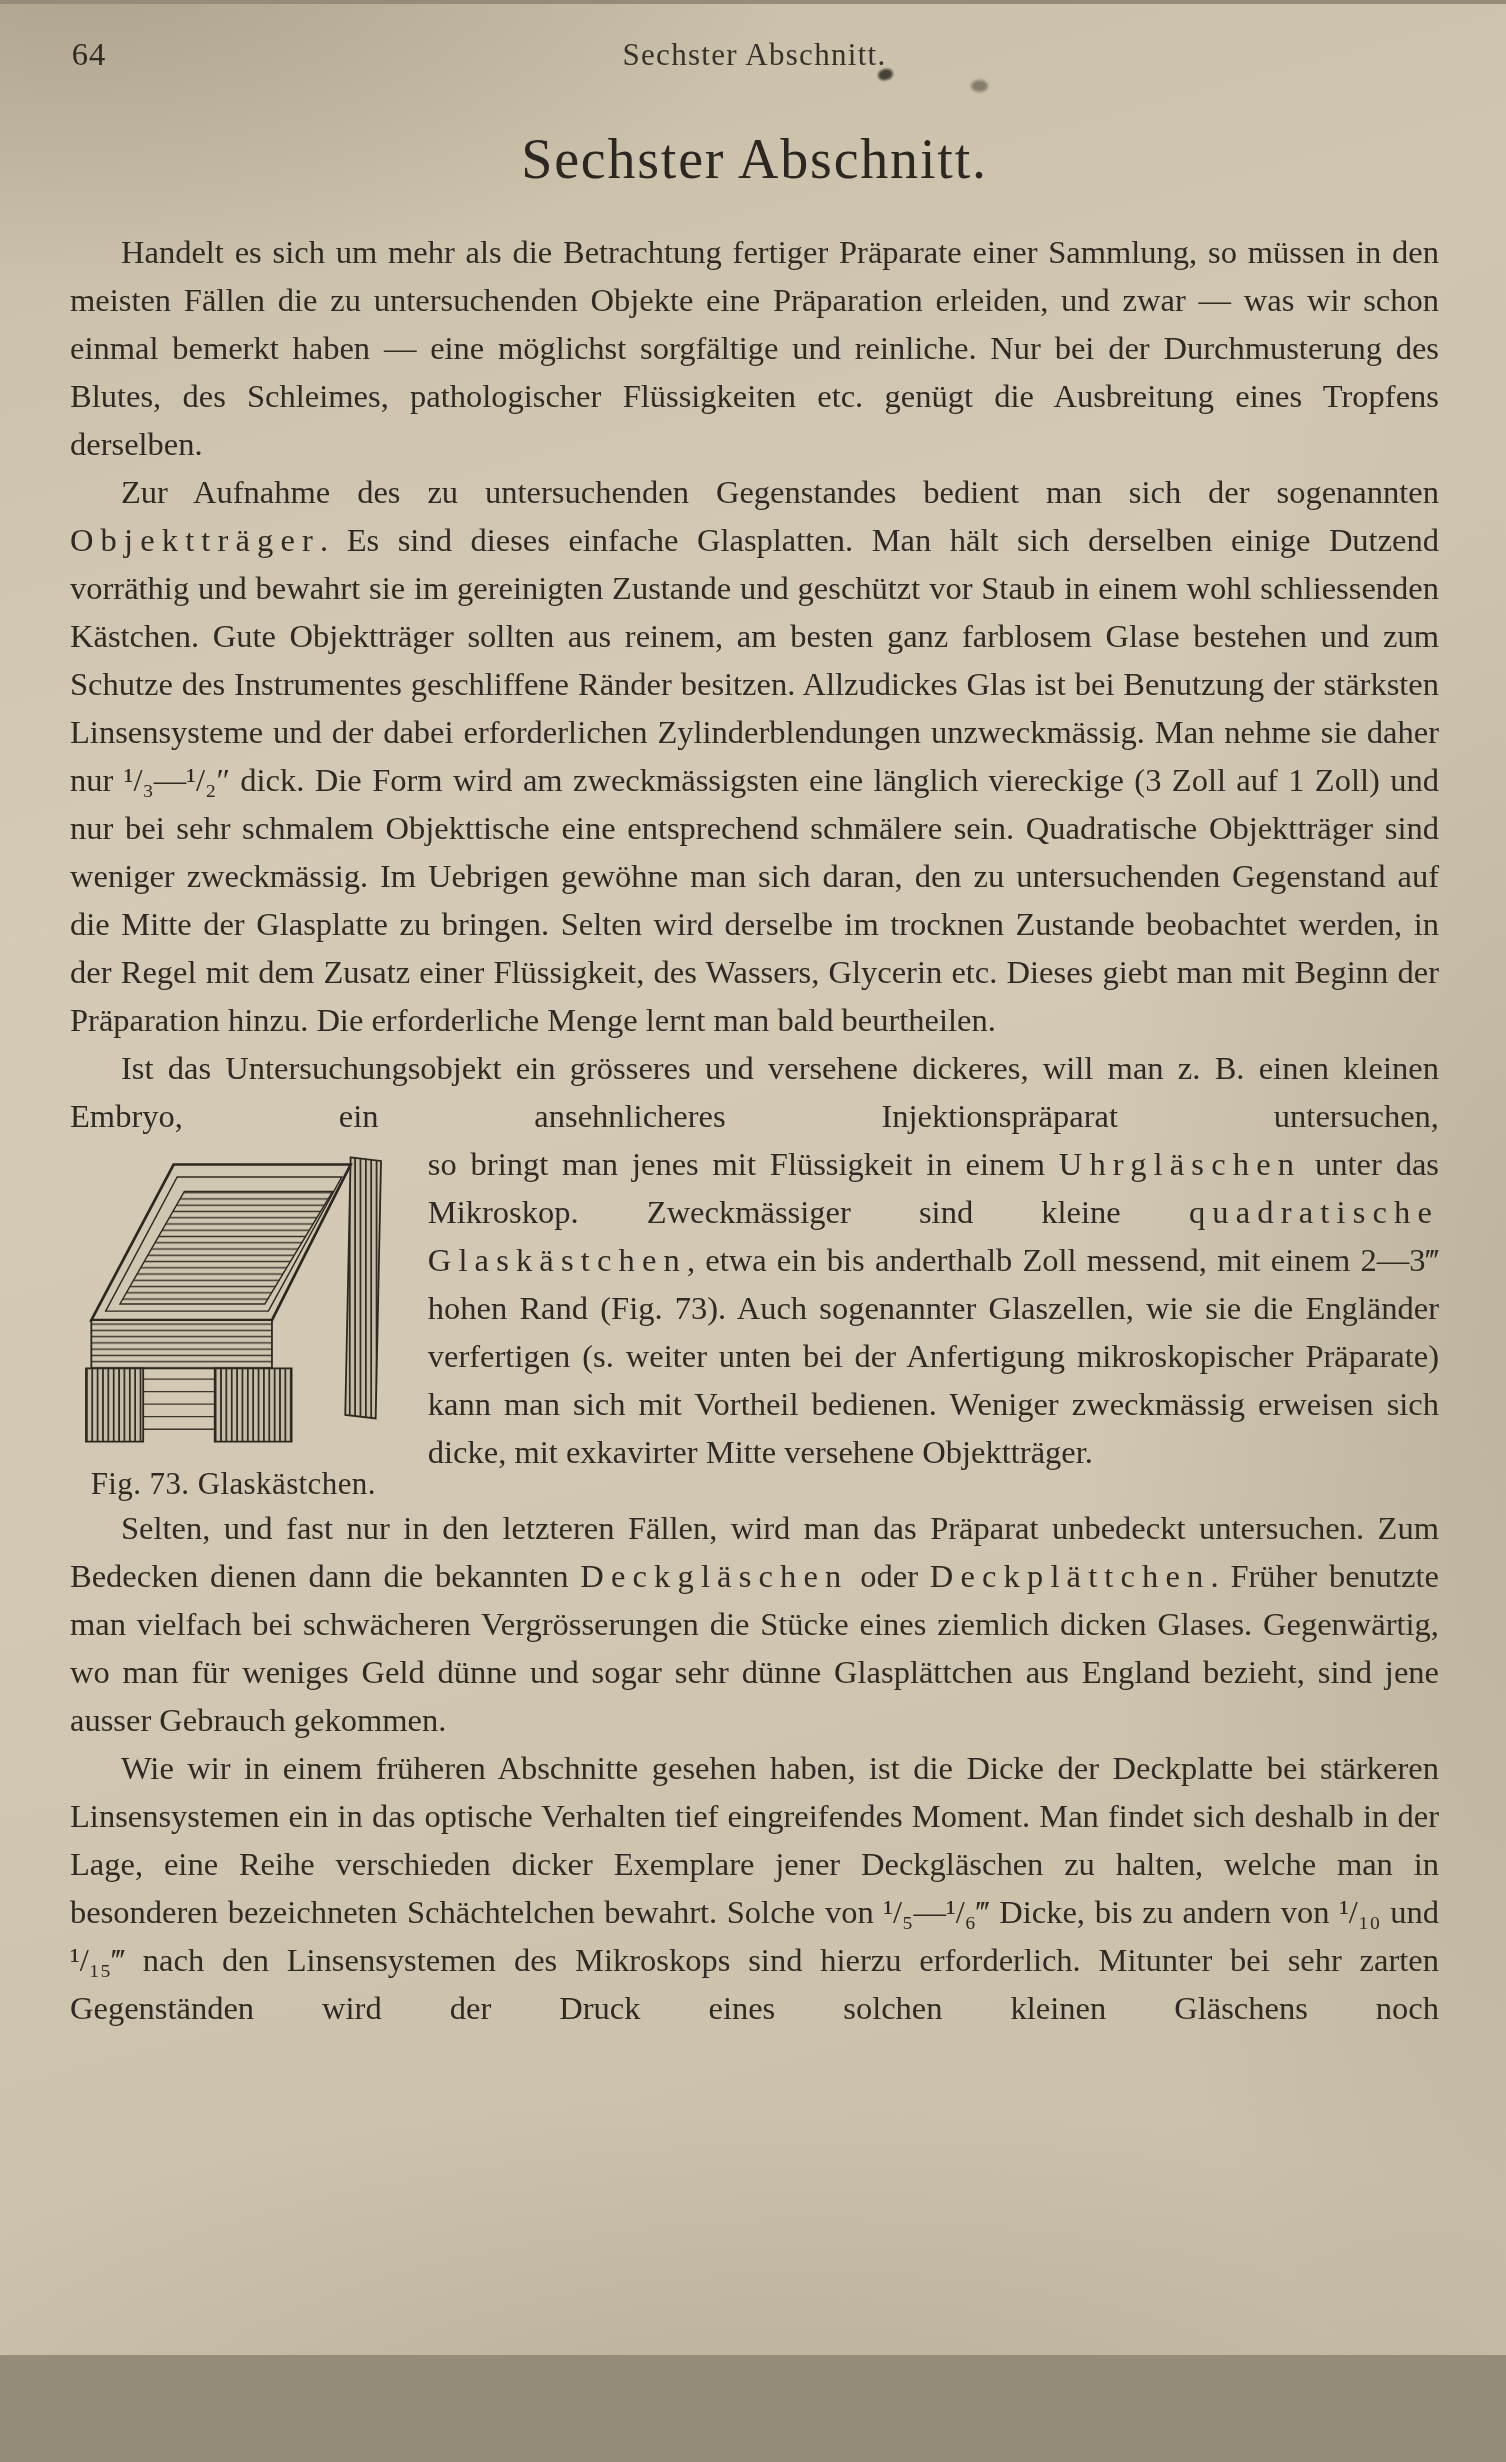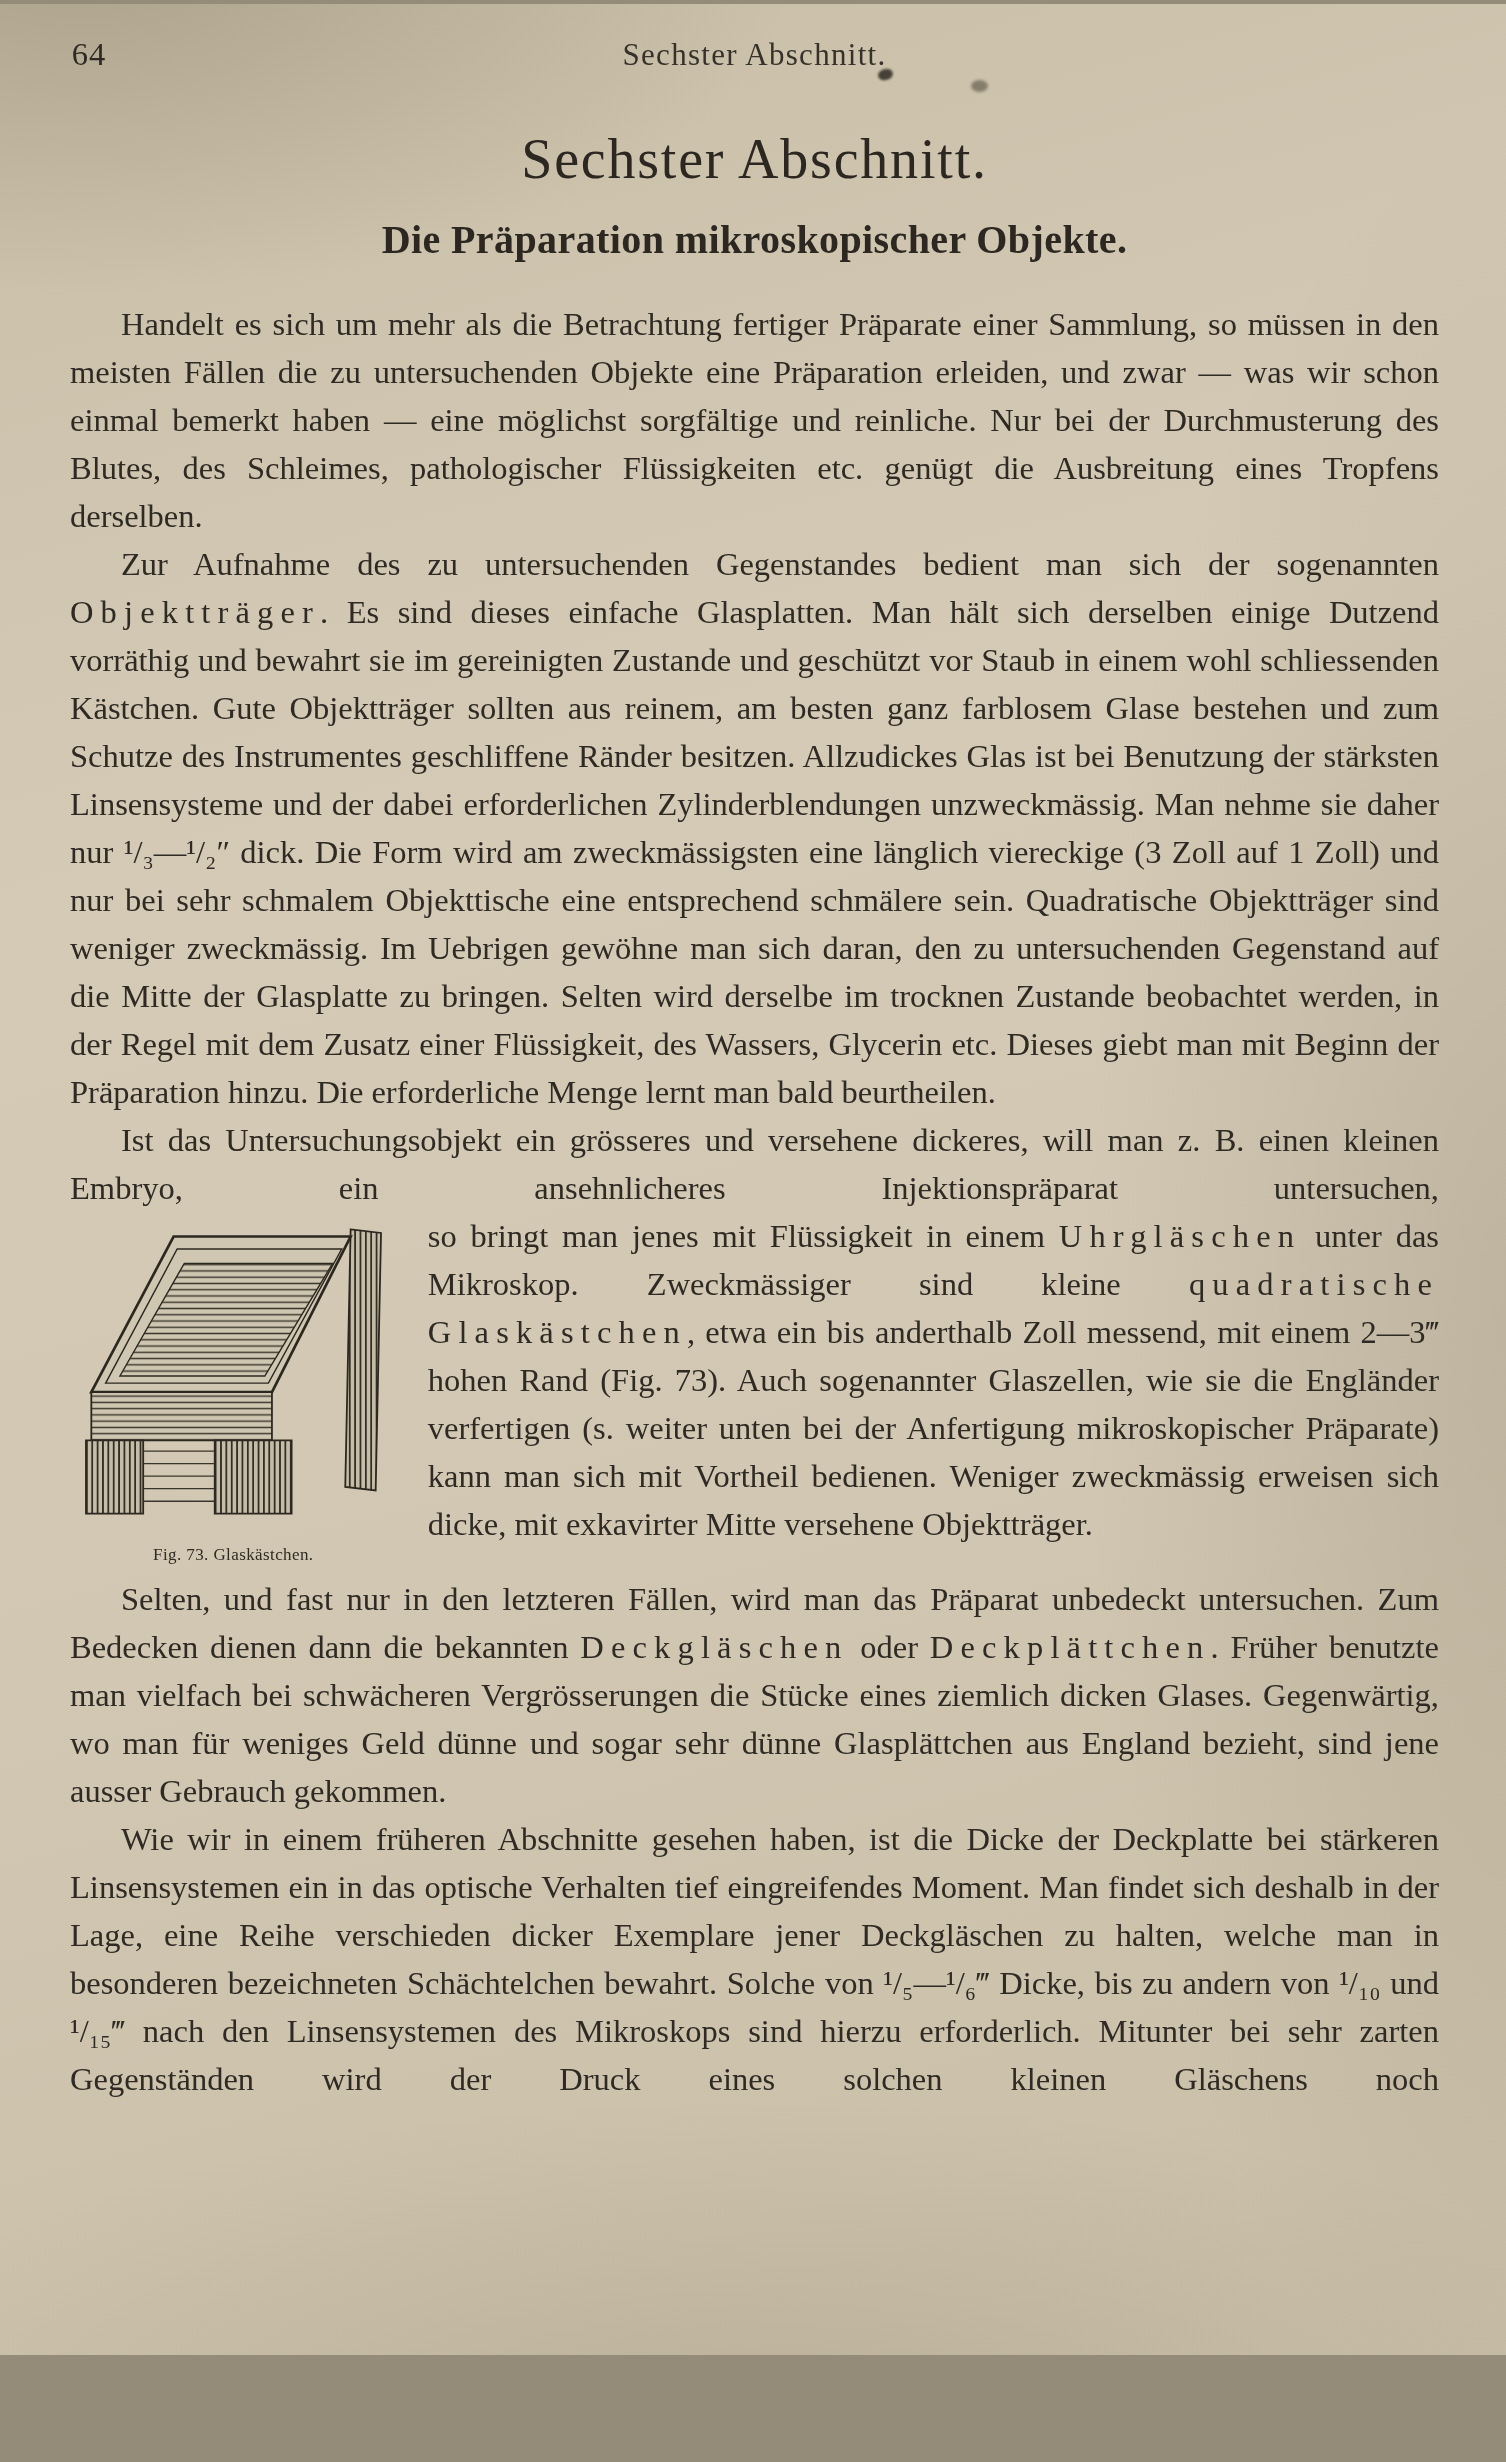--- a/index.html
+++ b/index.html
@@ -29,41 +29,40 @@
 
   .body-text { margin-top:37px; font-size:32.5px; line-height:48px; text-align:justify; hyphens:auto; }
   .para { text-indent:0; }
   .indent { text-indent:51px; }
   .full-last { text-align-last:justify; }
   .clear { clear:left; }
   .sperr { letter-spacing:.22em; }
 
   .figure { float:left; width:309px; margin:12.3px 40px 5.3px 8.8px; text-indent:0; }
   .figure svg { display:block; margin:0 auto; }
-  .fig-caption { display:block; text-align:center; font-size:17px; line-height:30px; margin-top:12.3px; letter-spacing:0.4px; text-indent:0; }
+  .fig-caption { display:block; text-align:center; font-size:31px; line-height:30px; margin-top:12.3px; letter-spacing:0.4px; text-indent:0; }
 
   .spot { position:absolute; border-radius:50%; }
   .spot1 { left:878px; top:65px; width:15px; height:11.4px; background:#38332a; opacity:.9; filter:blur(0.9px); transform:rotate(-15deg); }
   .spot2 { left:971px; top:76px; width:16.7px; height:12.3px; background:#4b4537; opacity:.55; filter:blur(1.8px); }
 </style>
 </head>
 <body>
 
 <div class="page">
 
   <div class="header-row">
     <span class="page-number">64</span>
     <div class="running-title">Sechster Abschnitt.</div>
   </div>
 
   <div class="spot spot1"></div>
   <div class="spot spot2"></div>
 
   <h1 class="title">Sechster Abschnitt.</h1>
-  <h2 class="subtitle">Die Präparation mikroskopischer Objekte.</h2>
 
   <div class="body-text">
     <p class="para indent"><span>Handelt es sich um mehr als die Betrachtung fertiger Präparate einer Sammlung, so müssen in den meisten Fällen die zu untersuchenden Objekte eine Präparation erleiden, und zwar — was wir schon einmal bemerkt haben — eine möglichst sorgfältige und reinliche.  Nur bei der Durchmusterung des Blutes, des Schleimes, pathologischer Flüssigkeiten etc. genügt die Ausbreitung eines Tropfens derselben.</span></p>
     <p class="para indent"><span>Zur Aufnahme des zu untersuchenden Gegenstandes bedient man sich der sogenannten </span><span class="sperr">Objektträger</span><span>.  Es sind dieses einfache Glasplatten.  Man hält sich derselben einige Dutzend vorräthig und bewahrt sie im gereinigten Zustande und geschützt vor Staub in einem wohl schliessenden Kästchen.  Gute Objektträger sollten aus reinem, am besten ganz farblosem Glase bestehen und zum Schutze des Instrumentes geschliffene Ränder besitzen.  Allzudickes Glas ist bei Benutzung der stärksten Linsensysteme und der dabei erforderlichen Zylinderblendungen unzweckmässig.  Man nehme sie daher nur ¹/₃—¹/₂″ dick.  Die Form wird am zweckmässigsten eine länglich viereckige (3 Zoll auf 1 Zoll) und nur bei sehr schmalem Objekttische eine entsprechend schmälere sein.  Quadratische Objektträger sind weniger zweckmässig.  Im Uebrigen gewöhne man sich daran, den zu untersuchenden Gegenstand auf die Mitte der Glasplatte zu bringen.  Selten wird derselbe im trocknen Zustande beobachtet werden, in der Regel mit dem Zusatz einer Flüssigkeit, des Wassers, Glycerin etc.  Dieses giebt man mit Beginn der Präparation hinzu.  Die erforderliche Menge lernt man bald beurtheilen.</span></p>
     <p class="para indent full-last"><span>Ist das Untersuchungsobjekt ein grösseres und versehene dickeres, will man z. B. einen kleinen Embryo, ein ansehnlicheres Injektionspräparat untersuchen,</span></p>
 
     <p class="para">
       <span class="figure">
         <svg width="299" height="304" viewBox="0 0 334 340" xmlns="http://www.w3.org/2000/svg">
           <defs>

